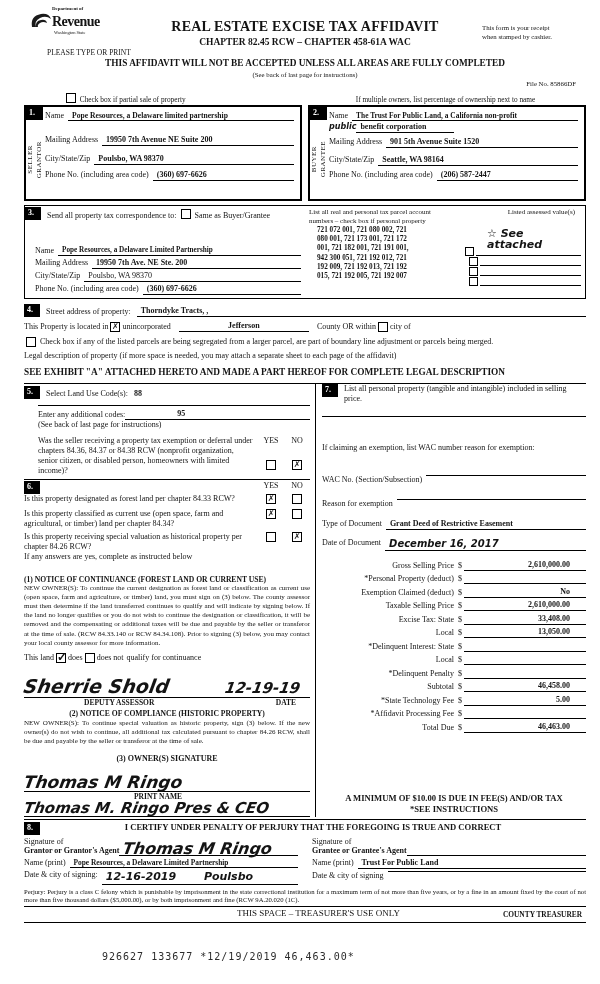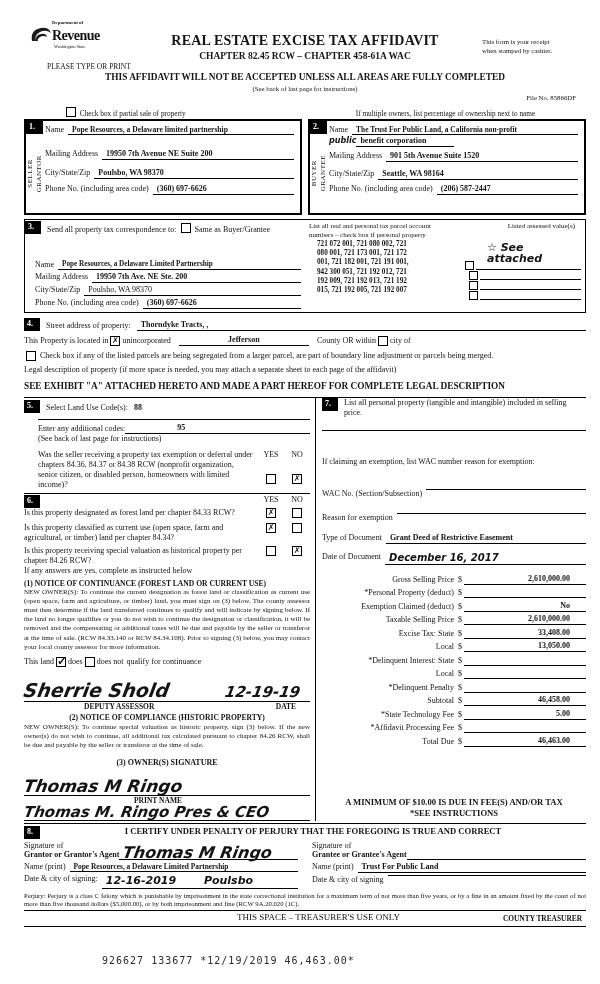--- a/index.html
+++ b/index.html
@@ -1,18 +1,18 @@
 <!DOCTYPE html>
 <html><head>
 <meta charset="utf-8">
 <style>
   html,body{margin:0;padding:0;background:#e8e8e8;}
   .page{width:600px;height:984px;background:#fff;position:relative;margin:0 auto;
         font-family:"Liberation Serif",serif;color:#141414;font-size:8px;line-height:1.25;
-        box-sizing:border-box;padding:18px 14px 0 24px;overflow:hidden;}
+        box-sizing:border-box;padding:4px 14px 0 24px;overflow:hidden;}
   .b{font-weight:bold}
   .u{border-bottom:1px solid #000}
   .ctr{text-align:center}
   .flex{display:flex}
   .grow{flex:1}
   
   .hdr{position:relative;height:86px}
   .logo{position:absolute;left:6px;top:2px;width:110px}
   .logo-top{font-size:5px;font-weight:bold;margin-left:22px}
   .logo-main{font-size:14px;font-weight:bold;letter-spacing:-0.5px;display:flex;align-items:center}
@@ -60,21 +60,21 @@
   .s4row{display:flex;align-items:flex-end}
   .exhibit{font-size:9.3px;font-weight:bold;margin:6px 0 4px 0}
   
   .main{display:flex}
   .mleft{width:292px;border-right:1px solid #000;box-sizing:border-box;padding-right:5px;flex:none}
   .mright{flex:1;padding-left:6px;box-sizing:border-box;display:flex;flex-direction:column}
   .qrow{display:flex;margin-top:3px}
   .qtext{flex:1;padding-right:4px}
   .yn{width:26px;text-align:center;flex:none}
   .ynhead{font-weight:normal}
-  .notice-title{font-weight:bold;font-size:7.6px;margin-top:3px}
+  .notice-title{font-weight:bold;font-size:7.6px;margin-top:13px}
   .notice-body{font-size:7px;text-align:justify;line-height:1.3}
   .sigline{border-bottom:1px solid #000;display:flex;align-items:flex-end}
   .bigsig{font-size:19px;line-height:1;transform:skewX(-10deg);display:inline-block}
   .medsig{font-size:15px;line-height:1;transform:skewX(-10deg);display:inline-block}
   .lblrow{display:flex;font-size:7.5px;font-weight:bold}
   
   .amt{display:flex;align-items:flex-end;height:13.5px}
   .amt .lab{width:132px;text-align:right;padding-right:4px;flex:none}
   .amt .dol{flex:none;padding-right:2px}
   .amt .val{flex:1;border-bottom:1px solid #000;text-align:right;font-weight:bold;padding-right:16px}

